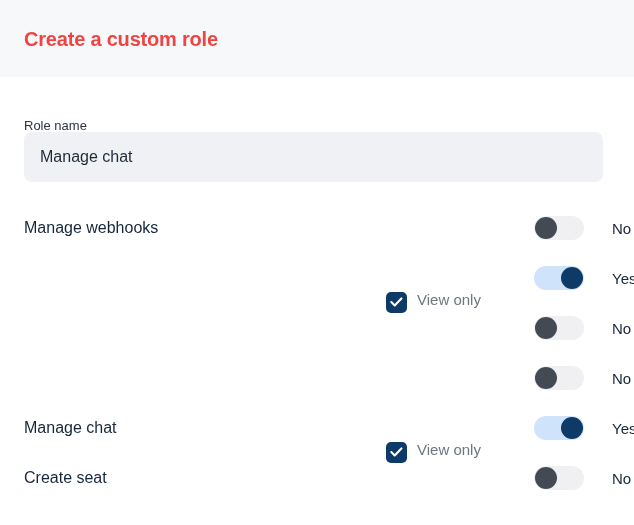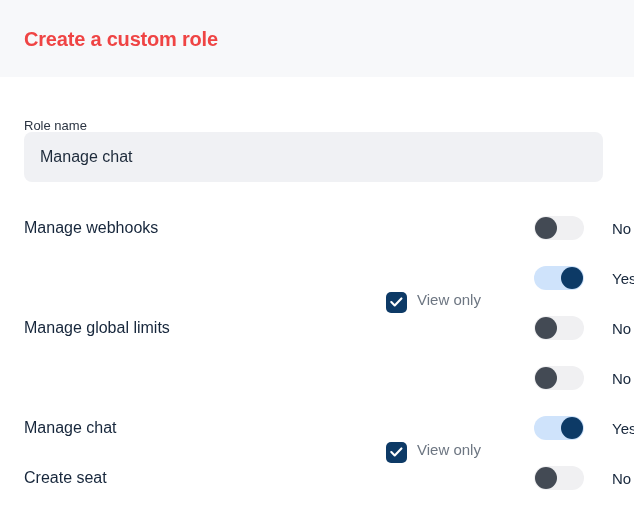--- a/index.html
+++ b/index.html
@@ -183,21 +183,20 @@
           <div class="viewonly-text">View only</div>
         </div>
         <div class="toggle-group">
           <div class="toggle on">
             <div class="knob"></div>
           </div>
           <div class="toggle-text">Yes</div>
         </div>
       </div>
       <div class="perm-row">
-        <div class="perm-label">Manage global limits</div>
         <div class="toggle-group">
           <div class="toggle">
             <div class="knob"></div>
           </div>
           <div class="toggle-text">No</div>
         </div>
       </div>
       <div class="perm-row">
         <div class="toggle-group">
           <div class="toggle">

